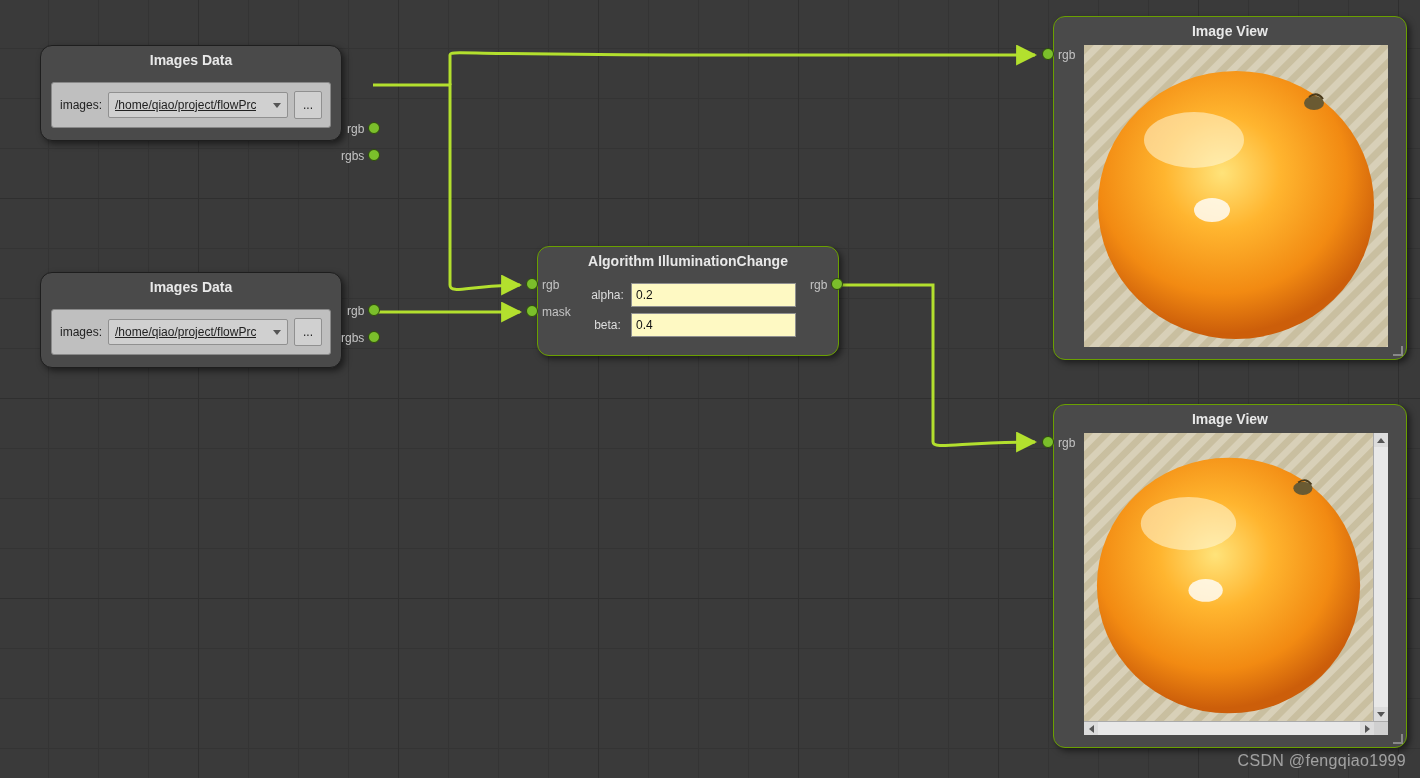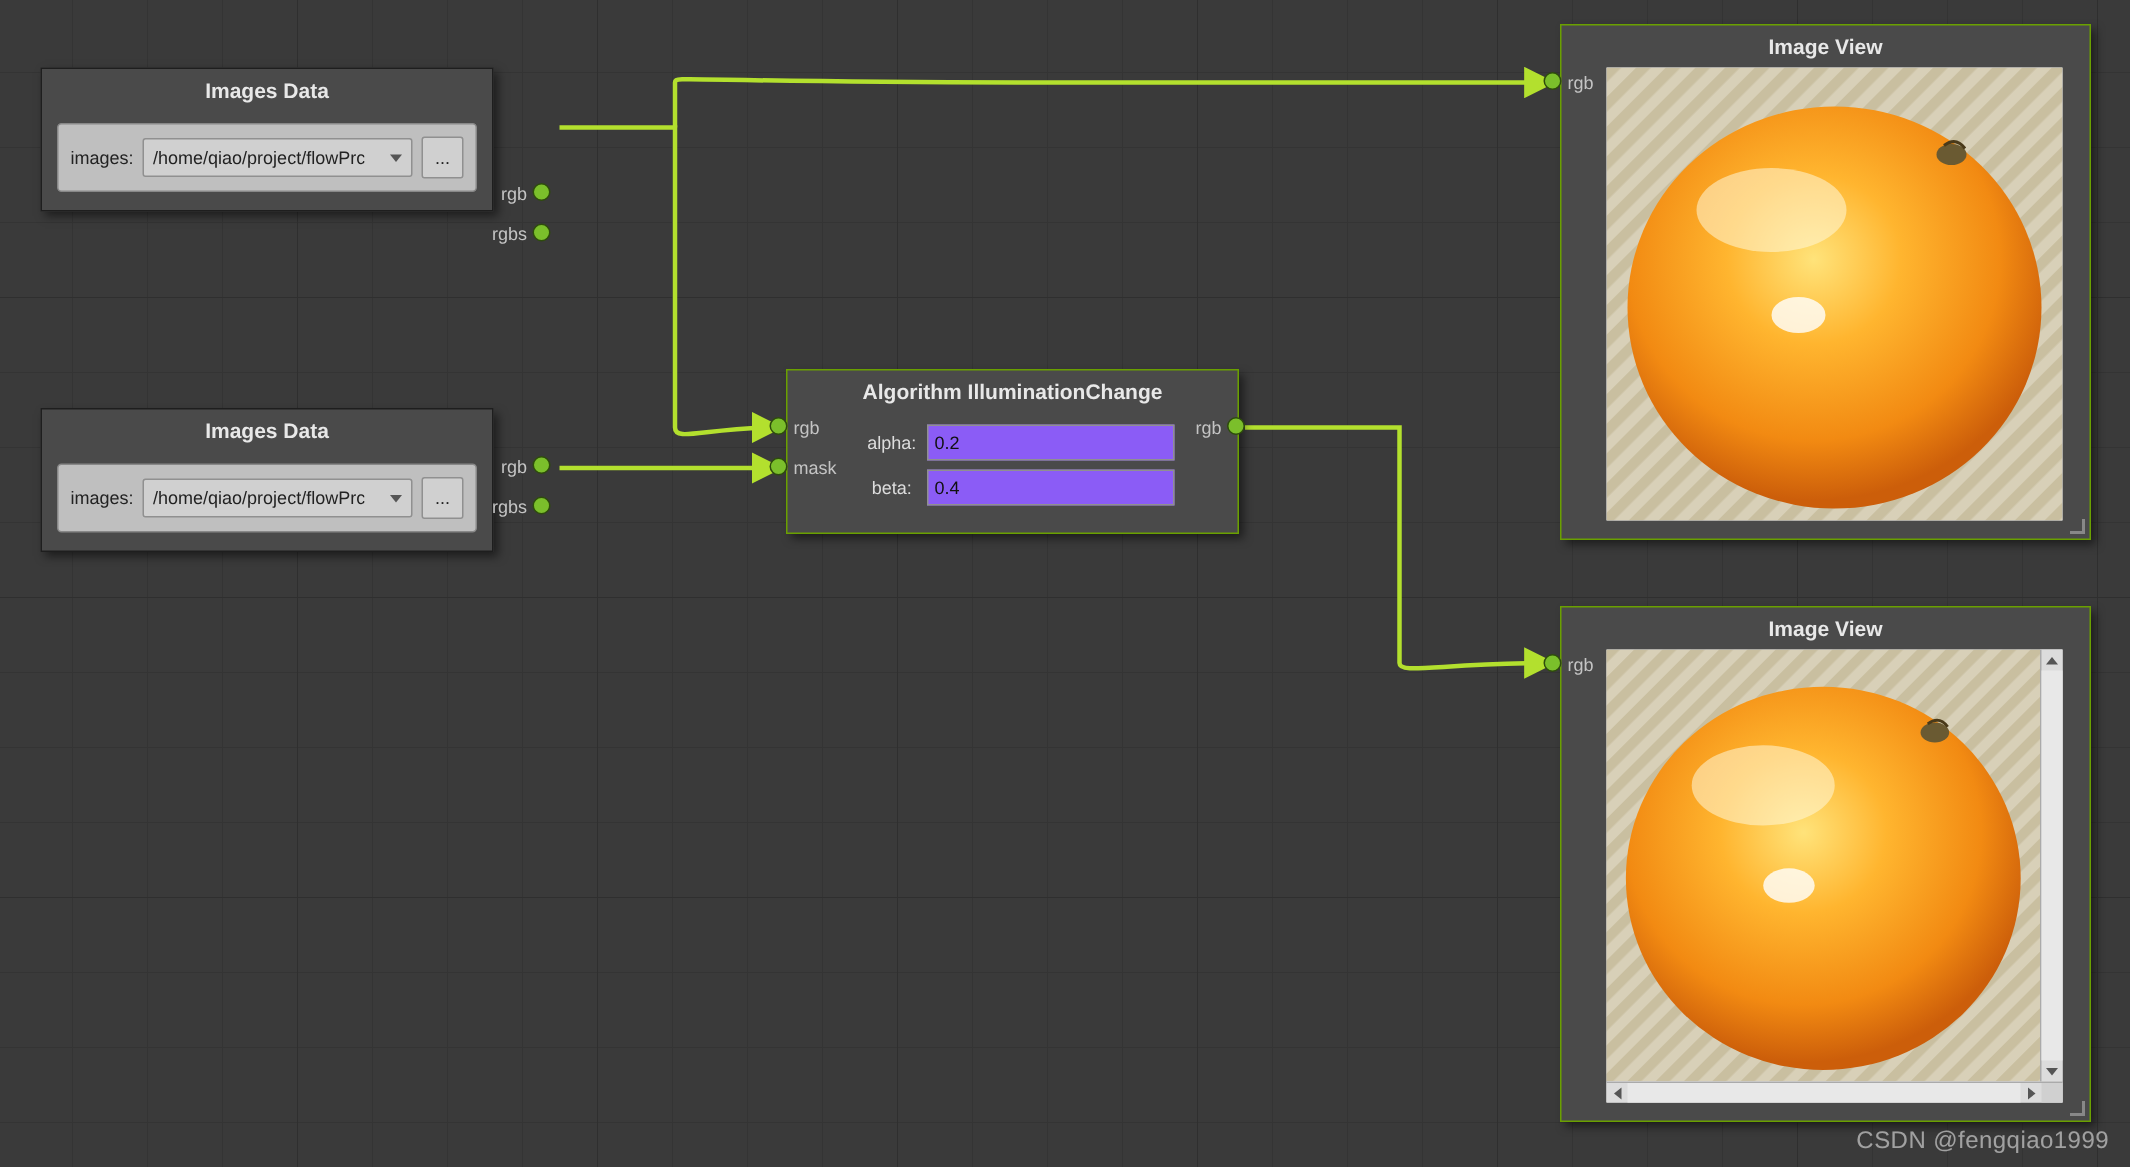--- a/index.html
+++ b/index.html
@@ -29,22 +29,23 @@
     position: absolute;
     top: 0; left: 0;
     width: 1420px; height: 778px;
     pointer-events: none;
   }
 
   .node {
     position: absolute;
     background: #4a4a4a;
     border: 1px solid #1e1e1e;
-    border-radius: 0;
+    border-radius: 12px;
     box-shadow: 3px 3px 6px rgba(0,0,0,0.5);
+    margin-left: 13px;
   }
   .node.selected { border-color: #6aa000; }
   .node-title {
     text-align: center;
     color: #e8e8e8;
     font-weight: bold;
     font-size: 14px;
     padding: 6px 0;
   }
   .node-body {
@@ -69,20 +70,21 @@
     align-items: center;
     background: #d0d0d0;
     border: 1px solid #909090;
     border-radius: 2px;
     height: 24px;
     padding: 0 6px;
     font-size: 12px;
     color: #222;
     justify-content: space-between;
     min-width: 0;
+    text-decoration: underline;
   }
   .combo span { white-space: nowrap; overflow: hidden; }
   .tri {
     width: 0; height: 0;
     border-left: 4px solid transparent;
     border-right: 4px solid transparent;
     border-top: 5px solid #555;
     margin-left: 4px;
     flex-shrink: 0;
   }
@@ -123,21 +125,21 @@
   }
   .param-row label {
     width: 40px;
     color: #ddd;
     font-size: 12px;
     text-align: center;
   }
   .param-row input {
     flex: 1;
     height: 22px;
-    background: #8b5cf6;
+    background: #fef9c3;
     border: 1px solid #909090;
     padding: 0 4px;
     font-size: 12px;
     color: #111;
   }
   .imgbox {
     background: #fff;
     display: flex;
     align-items: center;
   }

